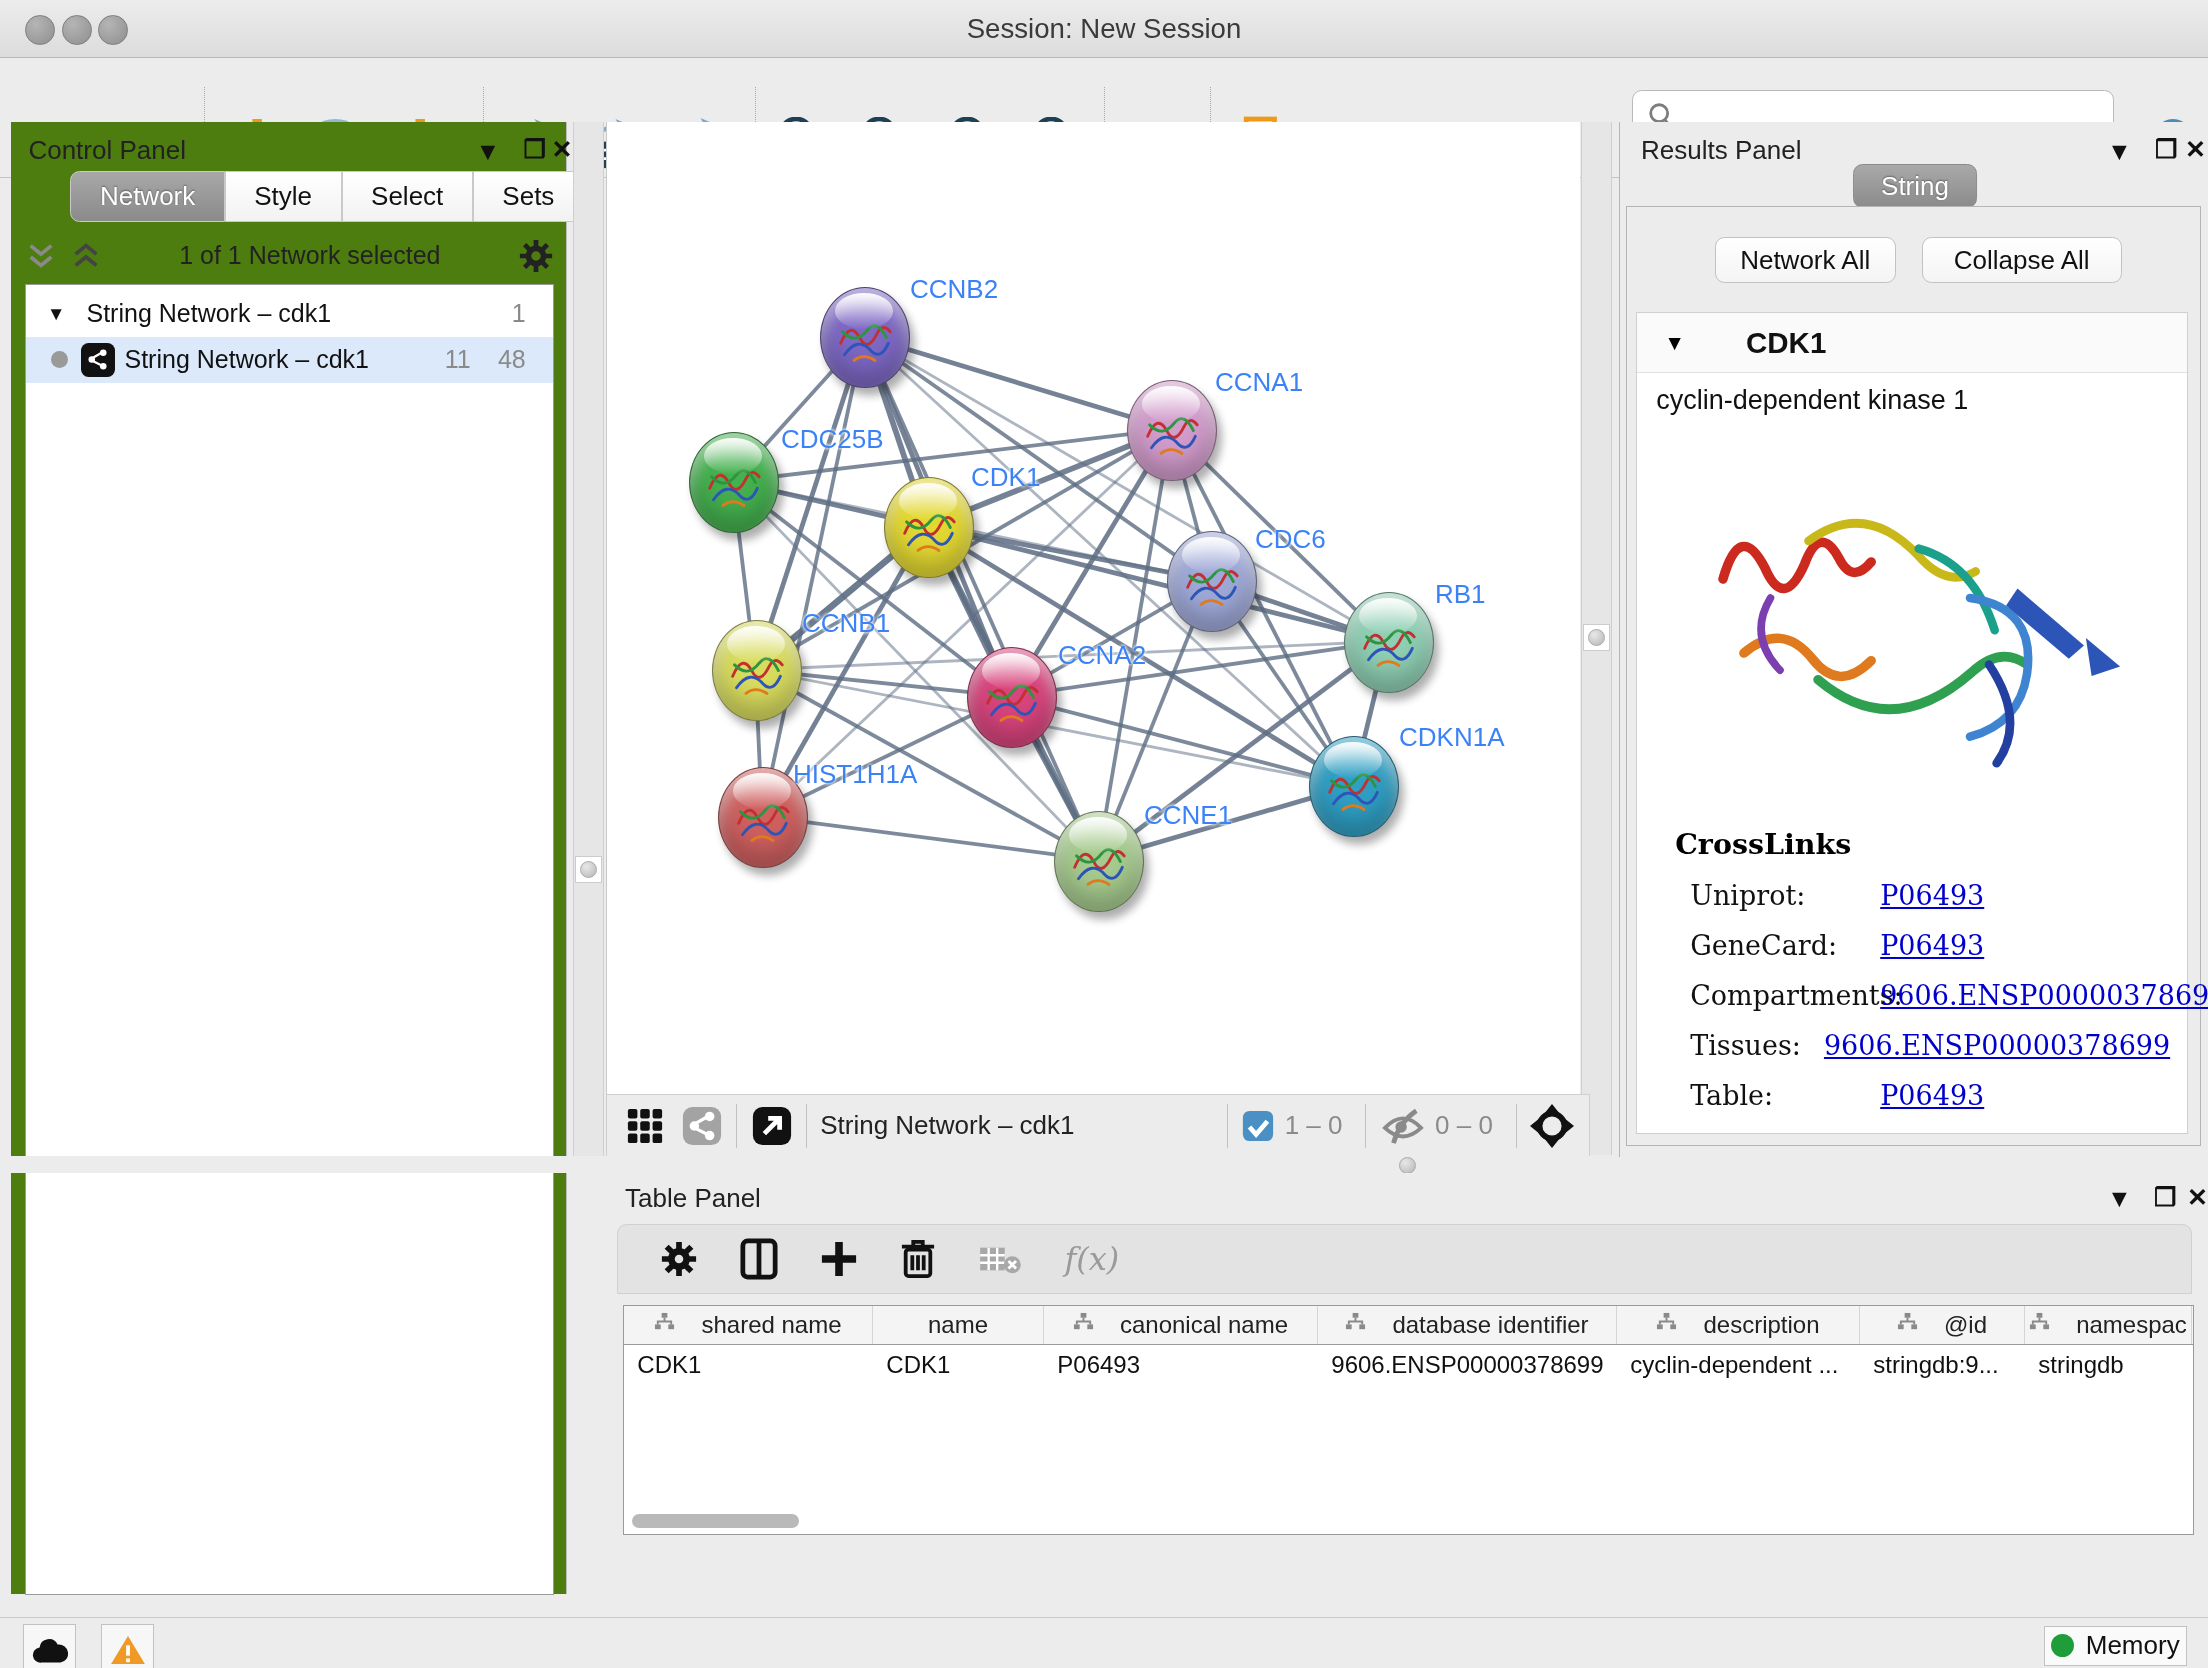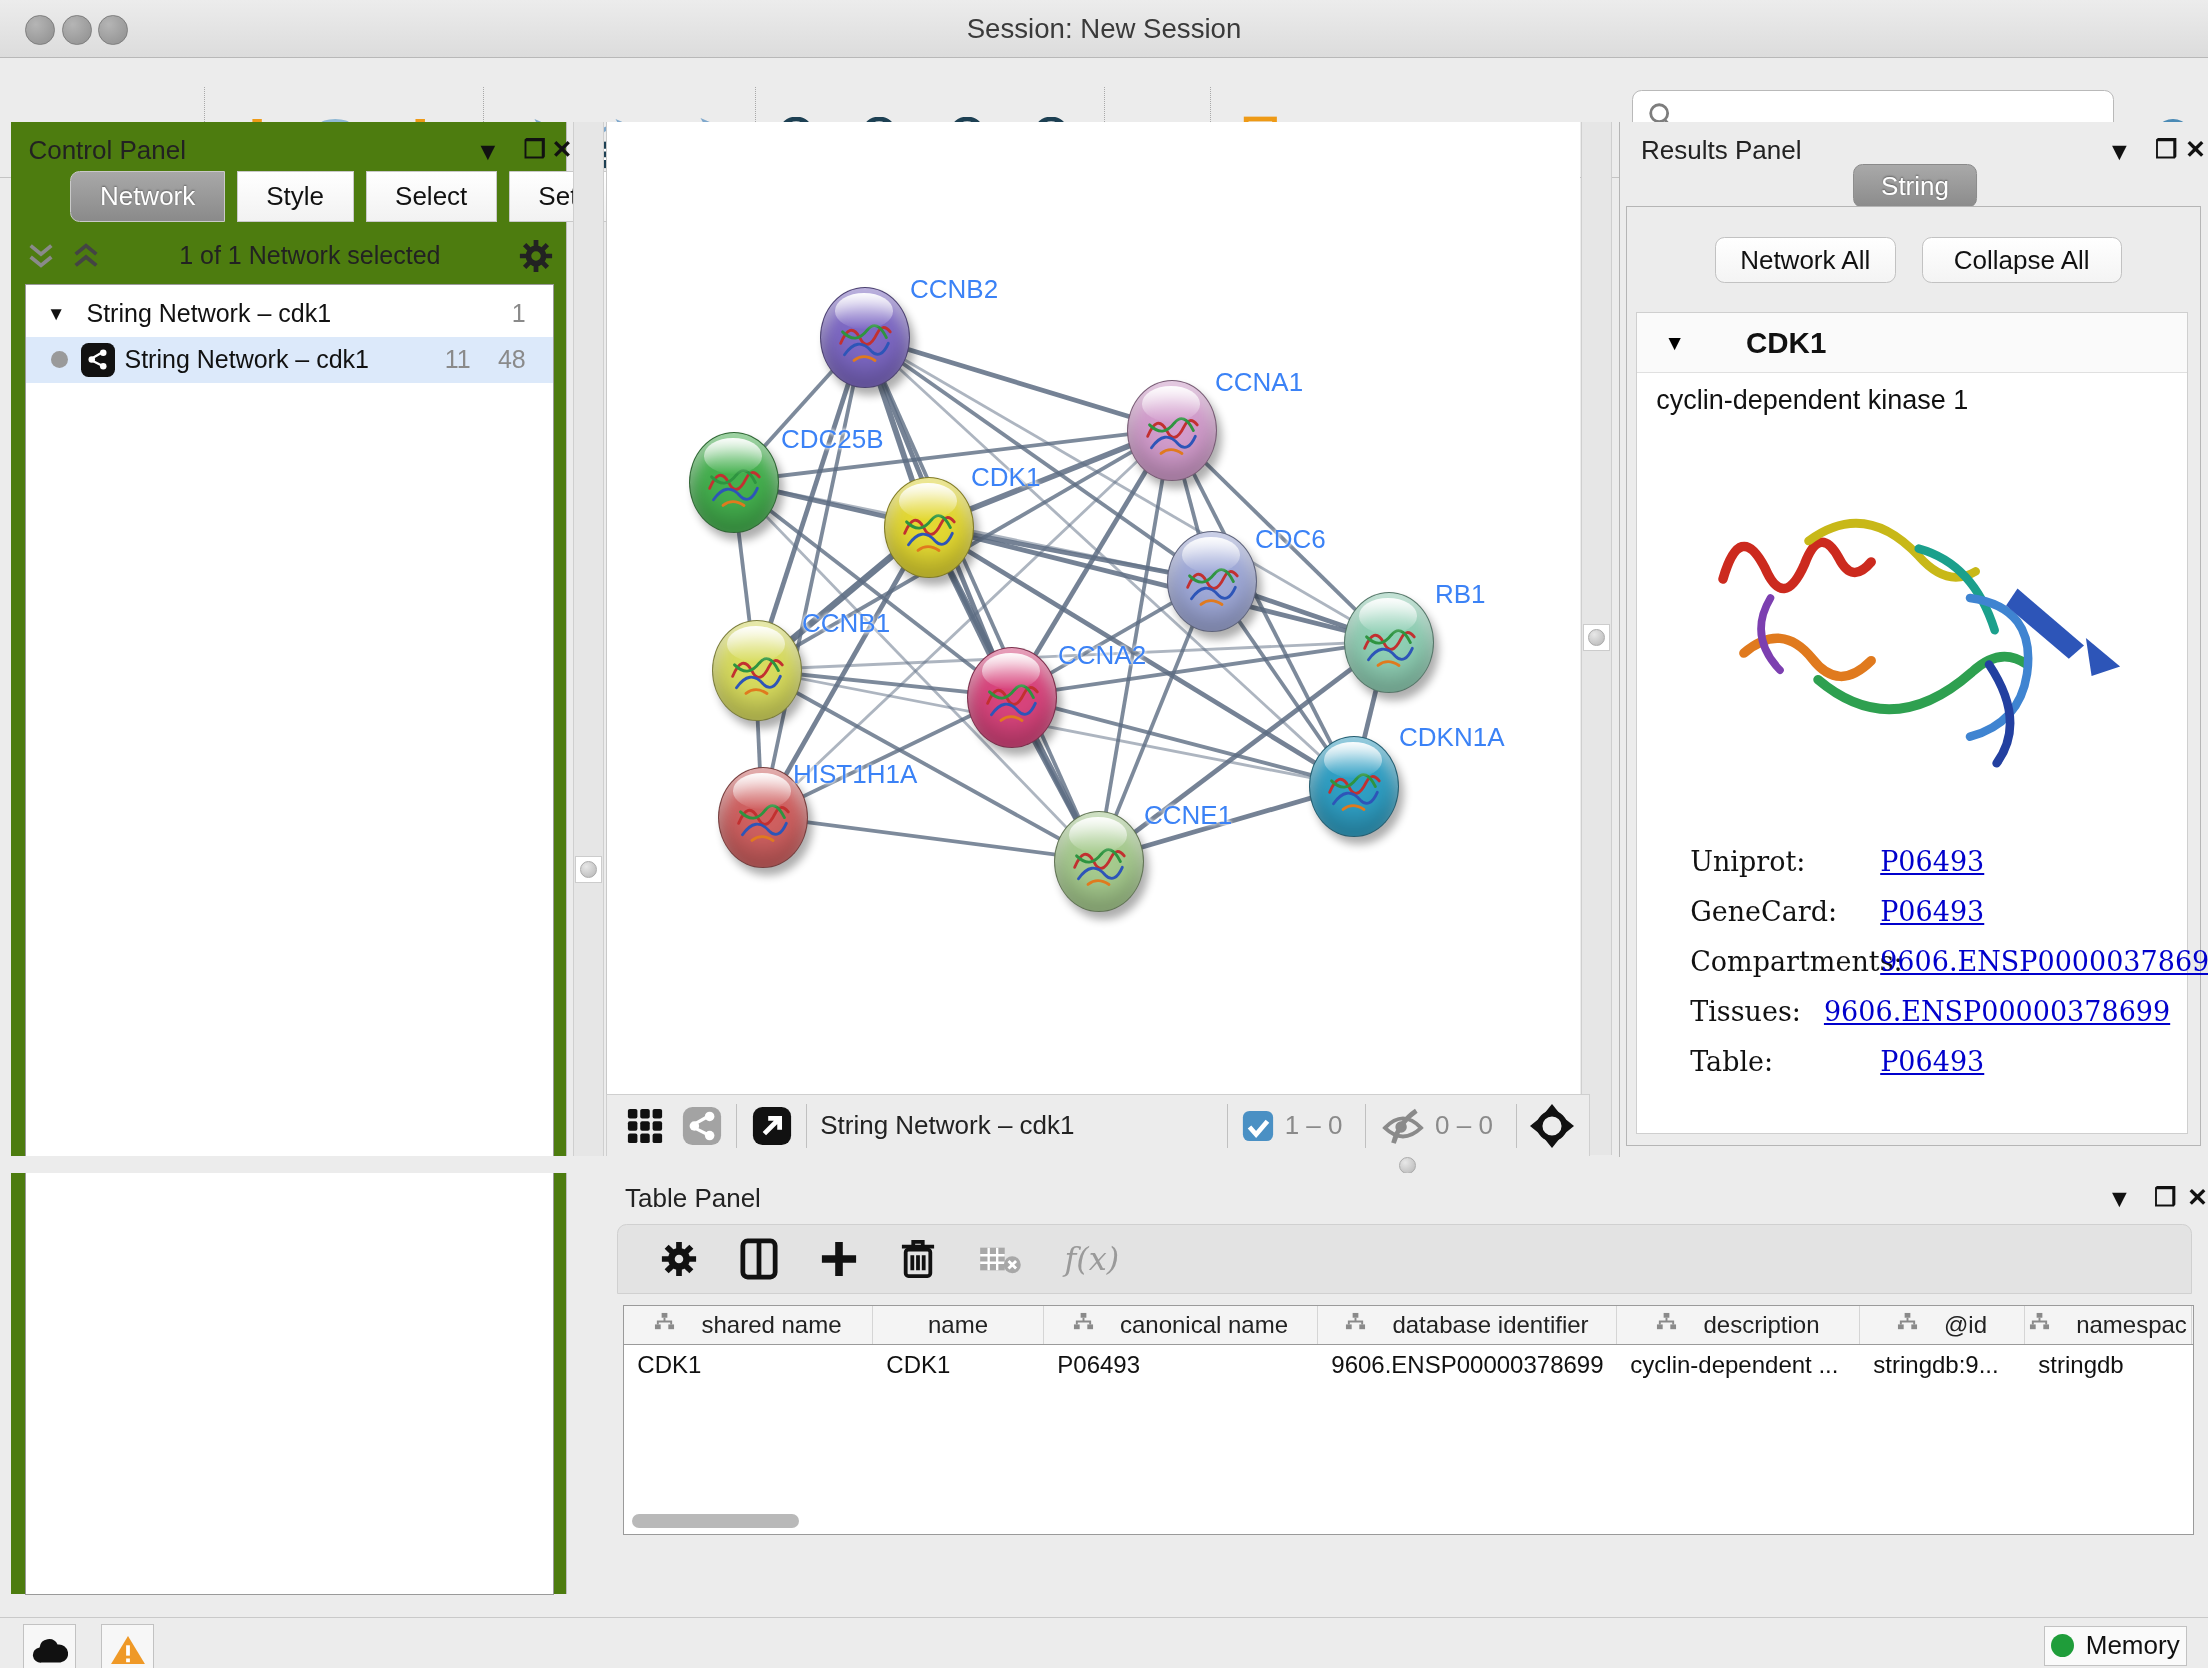--- a/index.html
+++ b/index.html
@@ -12,21 +12,21 @@
   #toolbar{position:absolute;left:0;top:58px;width:2208px;height:119px;background:#ececec;border-bottom:1px solid #c4c4c4;}
   .tbi{position:absolute;top:88px;transform:translate(-50%,-50%);}
   .tb-div{position:absolute;top:28.5px;height:63px;border-left:1.9px dotted #a8a8a8;}
   #search-box{position:absolute;left:1632px;top:32px;width:480px;height:51px;background:#fff;border:1.9px solid #b9b9b9;border-radius:9.5px;display:flex;align-items:center;}
   #search-input{border:none;outline:none;flex:1;font-size:25px;font-family:"Liberation Sans",sans-serif;background:transparent;margin-left:7.6px;}
   
   .panel-title{position:absolute;font-size:26px;color:#222;}
   .panel-ctl{position:absolute;font-size:25px;color:#111;font-weight:bold;}
   
   #control-panel{position:absolute;left:11.4px;top:122px;width:555px;height:1472px;background:#4d7c0f;border-right:1px solid #bdbdbd;}
-  .seg-tabs{position:absolute;display:flex;gap:12px;}
+  .seg-tabs{position:absolute;display:flex;}
   .seg-tab{height:49px;line-height:49px;padding:0 28.5px;font-size:26px;background:linear-gradient(#ffffff,#f2f2f2);border:1px solid #c9c9c9;color:#111;text-align:center;}
   .seg-tab.sel{background:linear-gradient(#a8a8a8,#8a8a8a);color:#fff;text-shadow:0 -1px 1.9px rgba(0,0,0,.4);}
   .seg-tab:first-child{border-radius:9.5px 0 0 9.5px;}
   .seg-tab:last-child{border-radius:0 9.5px 9.5px 0;}
   #cp-subbar{position:absolute;left:13.3px;top:107px;width:529px;height:53px;display:flex;align-items:center;}
   #cp-sel-status{flex:1;text-align:center;font-size:25px;color:#222;}
   #cp-list{position:absolute;left:13.3px;top:162px;width:527px;height:1309px;background:#fff;border:1.9px solid #9a9a9a;}
   .cp-row{position:relative;height:46px;display:flex;align-items:center;font-size:25px;color:#111;}
   .cp-row.sel{background:#dce9fa;}
   .cp-num{color:#8a8a8a;font-size:25px;}
@@ -571,20 +571,21 @@
             <path d="M170 266 q78 66 162 -8 q30 -28 58 -8" stroke="#2ea050" stroke-width="10"></path>
             <path d="M276 128 q58 16 80 86" stroke="#1ba08c" stroke-width="9"></path>
             <path d="M330 180 q70 10 60 80 q-8 52 -60 66" stroke="#3f84d1" stroke-width="9"></path>
             <path d="M380 170 l70 60 -16 14 -66 -56z" fill="#2d55b8" stroke="none"></path>
             <path d="M452 222 l36 30 -30 10z" fill="#2d55b8" stroke="none"></path>
             <path d="M350 250 q40 60 8 104" stroke="#2340a0" stroke-width="9"></path>
             <path d="M120 180 q-24 40 10 76" stroke="#7c3fb0" stroke-width="8"></path>
           </g>
         </svg>
         <div id="rp-crosslinks">
+          <div id="xl-head">CrossLinks</div>
           <div id="xl-rows">
               <div class="xl-row">
                 <span class="xl-label">Uniprot:</span>
                 <a class="xl-link" href="#" style="color: rgb(0, 0, 204);">P06493</a>
               </div>
               <div class="xl-row">
                 <span class="xl-label">GeneCard:</span>
                 <a class="xl-link" href="#" style="color: rgb(0, 0, 204);">P06493</a>
               </div>
               <div class="xl-row">

